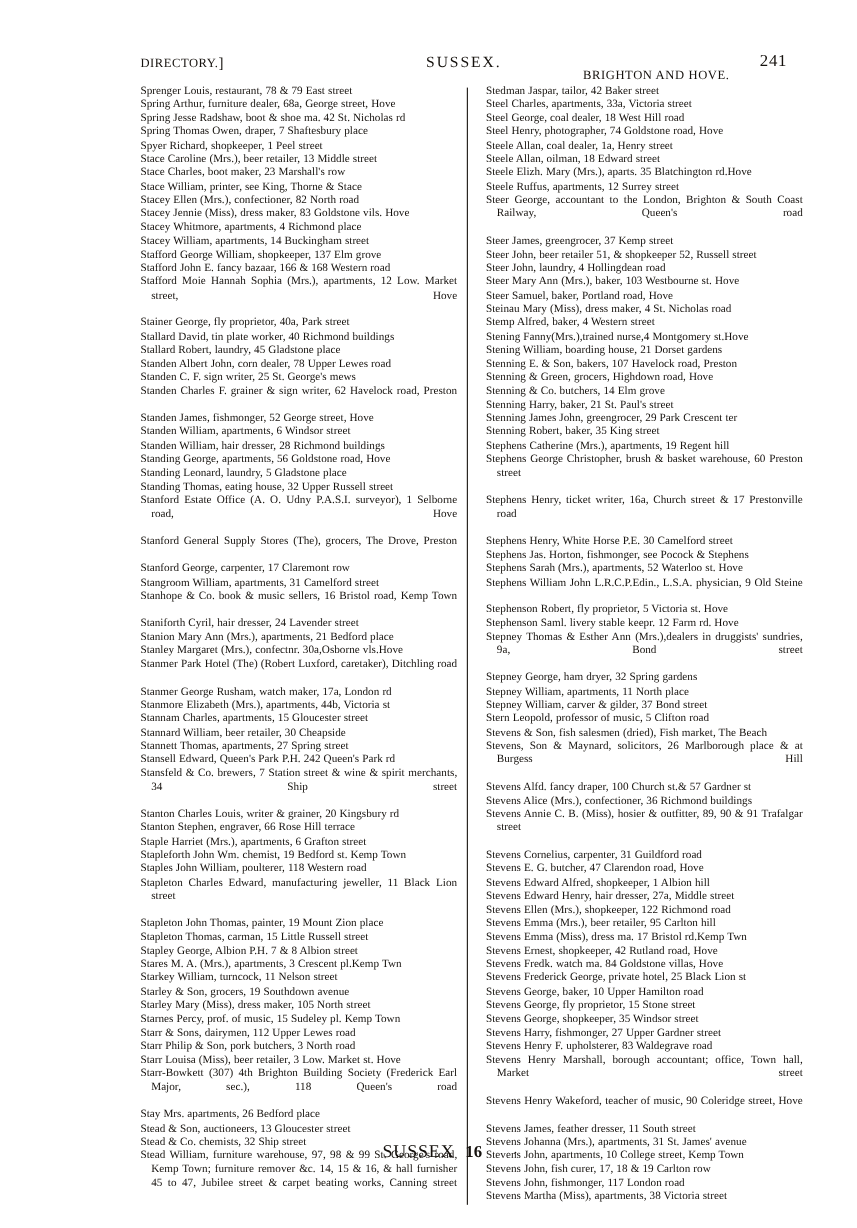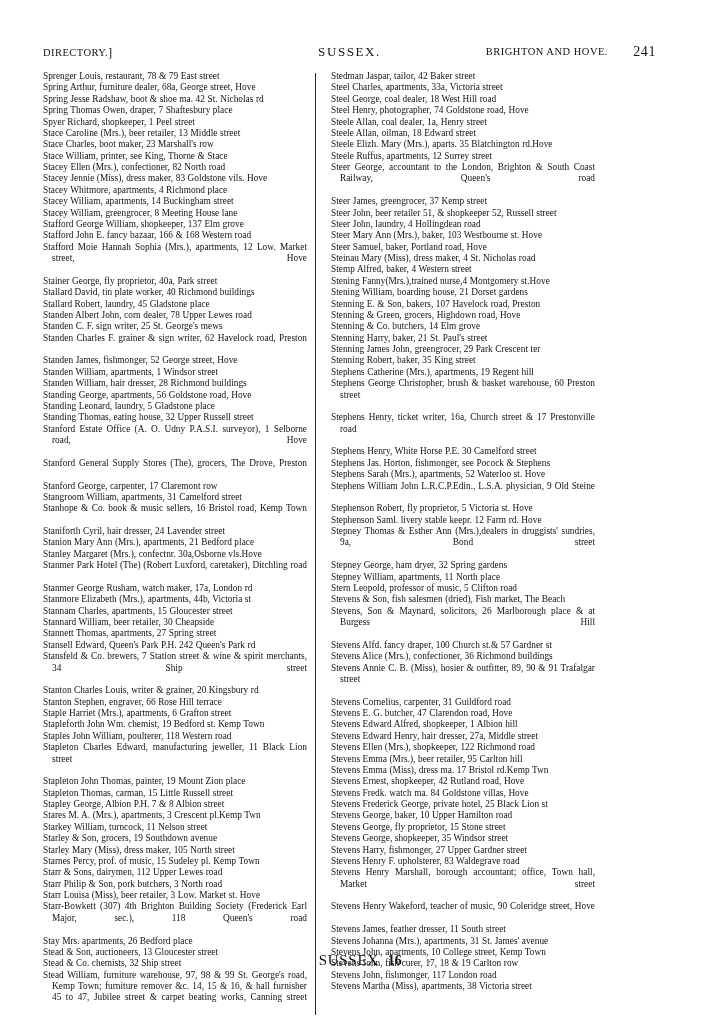--- a/index.html
+++ b/index.html
@@ -15,21 +15,21 @@
     font-family: "Liberation Serif", "DejaVu Serif", serif;
     color: #15110d;
     overflow: hidden;
   }
   .page {
     position: absolute;
     left: 0; top: 0;
     width: 714px;
     height: 920px;
     box-sizing: border-box;
-    padding: 44px 58px 0 43px;
+    padding: 44px 58px 0 117px;
   }
 
   
   .runhead {
     position: relative;
     height: 22px;
     margin-bottom: 5px;
   }
   .runhead-left {
     position: absolute;
@@ -46,21 +46,21 @@
   .runhead-center {
     position: absolute;
     left: 0; right: 0;
     top: 0;
     text-align: center;
     font-size: 13px;
     letter-spacing: 1.6px;
   }
   .runhead-right {
     position: absolute;
-    right: 48px; top: 2px;
+    right: 48px; top: 14px;
     font-size: 10.5px;
     letter-spacing: 0.5px;
     text-transform: uppercase;
     margin-left: 24px;
   }
   .runhead-folio {
     position: absolute;
     right: 0; top: 0;
     font-size: 14px;
     letter-spacing: 0.6px;
@@ -152,32 +152,31 @@
         <p class="entry">Spring Jesse Radshaw, boot &amp; shoe ma. 42 St. Nicholas rd</p>
         <p class="entry">Spring Thomas Owen, draper, 7 Shaftesbury place</p>
         <p class="entry">Spyer Richard, shopkeeper, 1 Peel street</p>
         <p class="entry">Stace Caroline (Mrs.), beer retailer, 13 Middle street</p>
         <p class="entry">Stace Charles, boot maker, 23 Marshall's row</p>
         <p class="entry">Stace William, printer, see King, Thorne &amp; Stace</p>
         <p class="entry">Stacey Ellen (Mrs.), confectioner, 82 North road</p>
         <p class="entry">Stacey Jennie (Miss), dress maker, 83 Goldstone vils. Hove</p>
         <p class="entry">Stacey Whitmore, apartments, 4 Richmond place</p>
         <p class="entry">Stacey William, apartments, 14 Buckingham street</p>
-        <p class="entry">Stacey William, greengrocer, 8 Meeting House lane</p>
         <p class="entry">Stafford George William, shopkeeper, 137 Elm grove</p>
         <p class="entry">Stafford John E. fancy bazaar, 166 &amp; 168 Western road</p>
         <p class="entry just">Stafford Moie Hannah Sophia (Mrs.), apartments, 12 Low. Market street, Hove</p>
         <p class="entry">Stainer George, fly proprietor, 40a, Park street</p>
         <p class="entry">Stallard David, tin plate worker, 40 Richmond buildings</p>
         <p class="entry">Stallard Robert, laundry, 45 Gladstone place</p>
         <p class="entry">Standen Albert John, corn dealer, 78 Upper Lewes road</p>
         <p class="entry">Standen C. F. sign writer, 25 St. George's mews</p>
         <p class="entry just">Standen Charles F. grainer &amp; sign writer, 62 Havelock road, Preston</p>
         <p class="entry">Standen James, fishmonger, 52 George street, Hove</p>
-        <p class="entry">Standen William, apartments, 1 Windsor street</p>
+        <p class="entry">Standen William, apartments, 6 Windsor street</p>
         <p class="entry">Standen William, hair dresser, 28 Richmond buildings</p>
         <p class="entry">Standing George, apartments, 56 Goldstone road, Hove</p>
         <p class="entry">Standing Leonard, laundry, 5 Gladstone place</p>
         <p class="entry">Standing Thomas, eating house, 32 Upper Russell street</p>
         <p class="entry just">Stanford Estate Office (A. O. Udny P.A.S.I. surveyor), 1 Selborne road, Hove</p>
         <p class="entry just">Stanford General Supply Stores (The), grocers, The Drove, Preston</p>
         <p class="entry">Stanford George, carpenter, 17 Claremont row</p>
         <p class="entry">Stangroom William, apartments, 31 Camelford street</p>
         <p class="entry just">Stanhope &amp; Co. book &amp; music sellers, 16 Bristol road, Kemp Town</p>
         <p class="entry">Staniforth Cyril, hair dresser, 24 Lavender street</p>
@@ -245,20 +244,21 @@
         <p class="entry just">Stephens Henry, ticket writer, 16a, Church street &amp; 17 Prestonville road</p>
         <p class="entry">Stephens Henry, White Horse P.E. 30 Camelford street</p>
         <p class="entry">Stephens Jas. Horton, fishmonger, see Pocock &amp; Stephens</p>
         <p class="entry">Stephens Sarah (Mrs.), apartments, 52 Waterloo st. Hove</p>
         <p class="entry just">Stephens William John L.R.C.P.Edin., L.S.A. physician, 9 Old Steine</p>
         <p class="entry">Stephenson Robert, fly proprietor, 5 Victoria st. Hove</p>
         <p class="entry">Stephenson Saml. livery stable keepr. 12 Farm rd. Hove</p>
         <p class="entry just">Stepney Thomas &amp; Esther Ann (Mrs.),dealers in druggists' sundries, 9a, Bond street</p>
         <p class="entry">Stepney George, ham dryer, 32 Spring gardens</p>
         <p class="entry">Stepney William, apartments, 11 North place</p>
+        <p class="entry">Stepney William, carver &amp; gilder, 37 Bond street</p>
         <p class="entry">Stern Leopold, professor of music, 5 Clifton road</p>
         <p class="entry">Stevens &amp; Son, fish salesmen (dried), Fish market, The Beach</p>
         <p class="entry just">Stevens, Son &amp; Maynard, solicitors, 26 Marlborough place &amp; at Burgess Hill</p>
         <p class="entry">Stevens Alfd. fancy draper, 100 Church st.&amp; 57 Gardner st</p>
         <p class="entry">Stevens Alice (Mrs.), confectioner, 36 Richmond buildings</p>
         <p class="entry just">Stevens Annie C. B. (Miss), hosier &amp; outfitter, 89, 90 &amp; 91 Trafalgar street</p>
         <p class="entry">Stevens Cornelius, carpenter, 31 Guildford road</p>
         <p class="entry">Stevens E. G. butcher, 47 Clarendon road, Hove</p>
         <p class="entry">Stevens Edward Alfred, shopkeeper, 1 Albion hill</p>
         <p class="entry">Stevens Edward Henry, hair dresser, 27a, Middle street</p>

